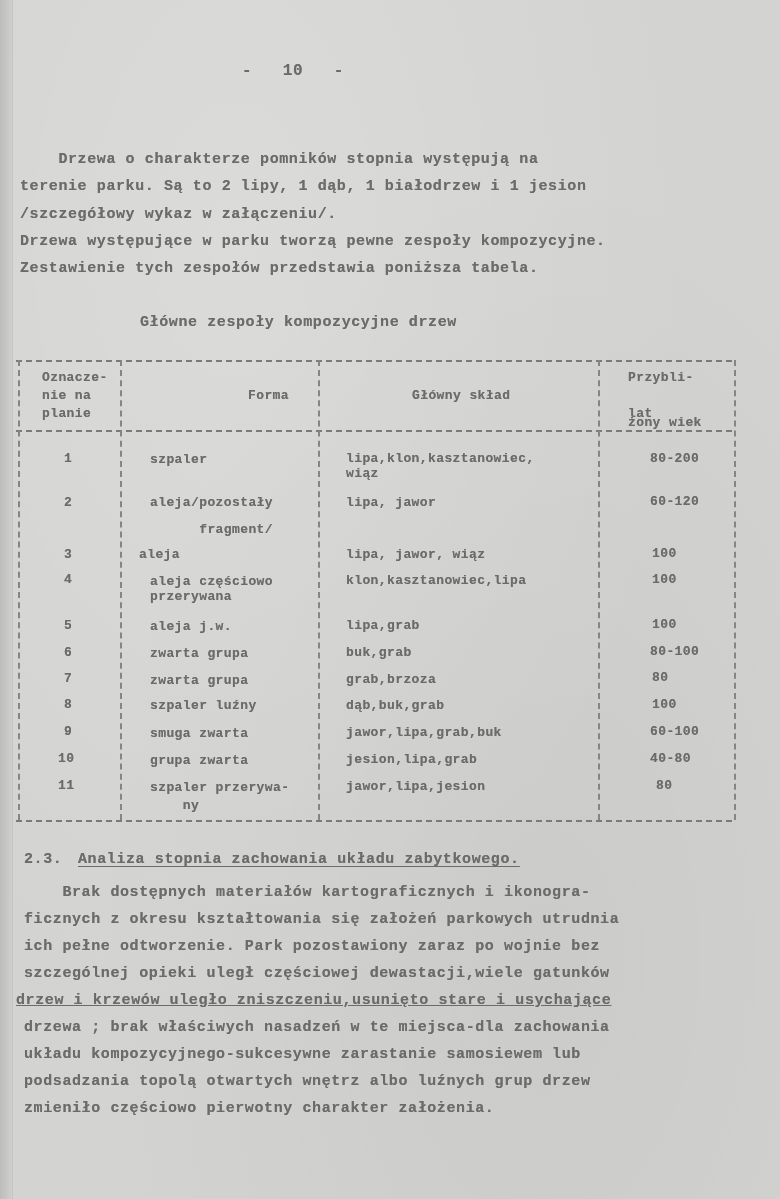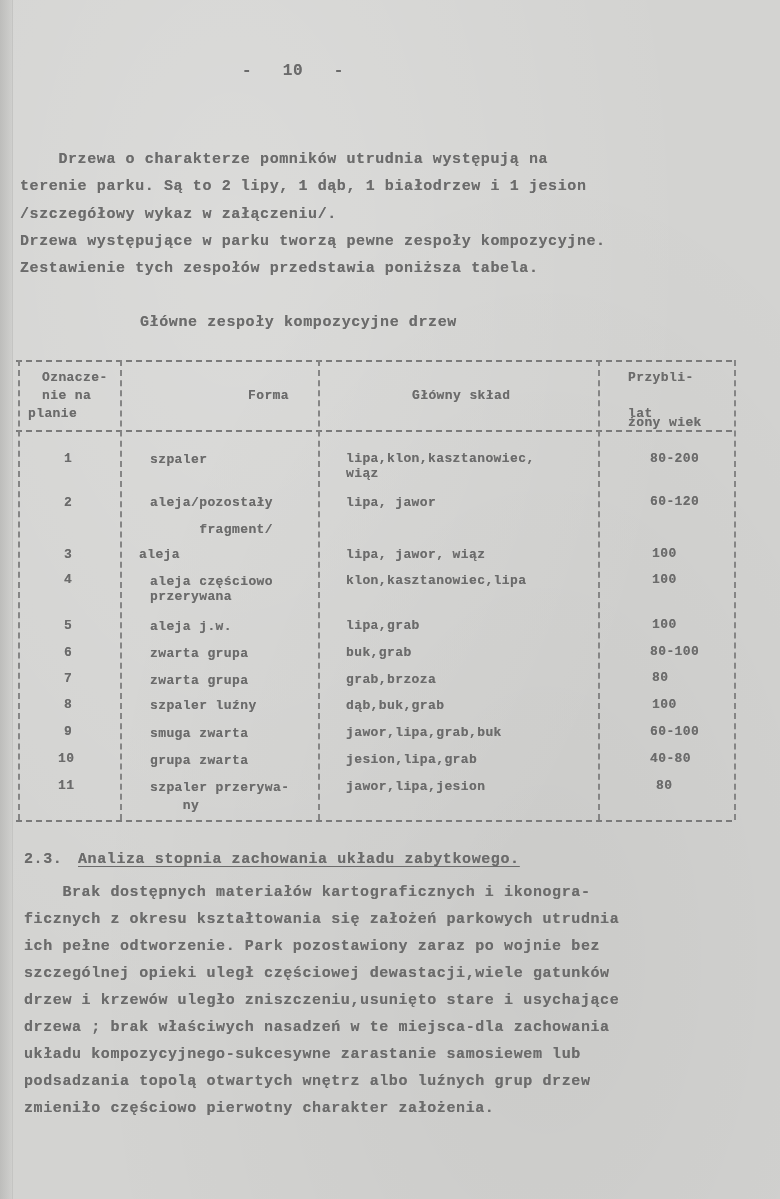--- a/index.html
+++ b/index.html
@@ -43,21 +43,21 @@
   .underline { text-decoration: underline; text-underline-offset: 3px; }
 </style>
 </head>
 <body>
 
 <div class="page">
   <div class="left-edge"></div>
 
   <div class="txt pagenum">-   10   -</div>
 
-  <div class="txt" style="left:20px;top:151px;">    Drzewa o charakterze pomników utrudnia występują na</div>
+  <div class="txt" style="left:20px;top:151px;">    Drzewa o charakterze pomników stopnia występują na</div>
   <div class="txt" style="left:20px;top:178px;">terenie parku. Są to 2 lipy, 1 dąb, 1 białodrzew i 1 jesion</div>
   <div class="txt" style="left:20px;top:206px;">/szczegółowy wykaz w załączeniu/.</div>
   <div class="txt" style="left:20px;top:260px;">Zestawienie tych zespołów przedstawia poniższa tabela.</div>
   <div class="txt" style="left:20px;top:233px;">Drzewa występujące w parku tworzą pewne zespoły kompozycyjne.</div>
 
   <div class="txt" style="left:140px;top:314px;">Główne zespoły kompozycyjne drzew</div>
 
   <div class="tbl">
 
     <div class="hline" style="left:0;top:8px;width:716px;"></div>
@@ -65,21 +65,21 @@
     <div class="hline" style="left:0;top:468px;width:716px;"></div>
 
     <div class="vline" style="left:2px;top:8px;height:460px;"></div>
     <div class="vline" style="left:104px;top:8px;height:460px;"></div>
     <div class="vline" style="left:302px;top:8px;height:460px;"></div>
     <div class="vline" style="left:582px;top:8px;height:460px;"></div>
     <div class="vline" style="left:718px;top:8px;height:460px;"></div>
 
     <div class="cell" style="left:26px;top:17px;">Oznacze-</div>
     <div class="cell" style="left:26px;top:35px;">nie na</div>
-    <div class="cell" style="left:12px;top:53px;text-align:right;">planie</div>
+    <div class="cell" style="left:26px;top:53px;text-align:right;">planie</div>
     <div class="cell" style="left:232px;top:35px;">Forma</div>
     <div class="cell" style="left:396px;top:35px;">Główny skład</div>
     <div class="cell" style="left:612px;top:17px;">Przybli-</div>
     <div class="cell" style="left:612px;top:35px;margin-top:27px;">żony wiek</div>
     <div class="cell" style="left:612px;top:53px;">lat</div>
 
     <div>
       <div class="cell" style="left:48px;top:98px;">1</div>
       <div class="cell" style="left:134px;top:99px;">szpaler</div>
       <div class="cell" style="left:330px;top:98px;">lipa,klon,kasztanowiec,</div>
@@ -161,18 +161,18 @@
     </div>
   </div>
 
   <div class="txt" style="left:24px;top:851px;">2.3.</div>
   <div class="txt underline" style="left:78px;top:851px;">Analiza stopnia zachowania układu zabytkowego.</div>
 
   <div class="txt" style="left:24px;top:884px;">    Brak dostępnych materiałów kartograficznych i ikonogra-</div>
   <div class="txt" style="left:24px;top:911px;">ficznych z okresu kształtowania się założeń parkowych utrudnia</div>
   <div class="txt" style="left:24px;top:938px;">ich pełne odtworzenie. Park pozostawiony zaraz po wojnie bez</div>
   <div class="txt" style="left:24px;top:965px;">szczególnej opieki uległ częściowej dewastacji,wiele gatunków</div>
-  <div class="txt" style="left:24px;top:992px;">drzew i krzewów uległo zniszczeniu,usunięto stare i usychające</div>
+  <div class="txt" style="left:16px;top:992px;text-decoration:underline;">drzew i krzewów uległo zniszczeniu,usunięto stare i usychające</div>
   <div class="txt" style="left:24px;top:1019px;">drzewa ; brak właściwych nasadzeń w te miejsca-dla zachowania</div>
   <div class="txt" style="left:24px;top:1046px;">układu kompozycyjnego-sukcesywne zarastanie samosiewem lub</div>
   <div class="txt" style="left:24px;top:1073px;">podsadzania topolą otwartych wnętrz albo luźnych grup drzew</div>
   <div class="txt" style="left:24px;top:1100px;">zmieniło częściowo pierwotny charakter założenia.</div>
 </div>
 
 </body></html>

